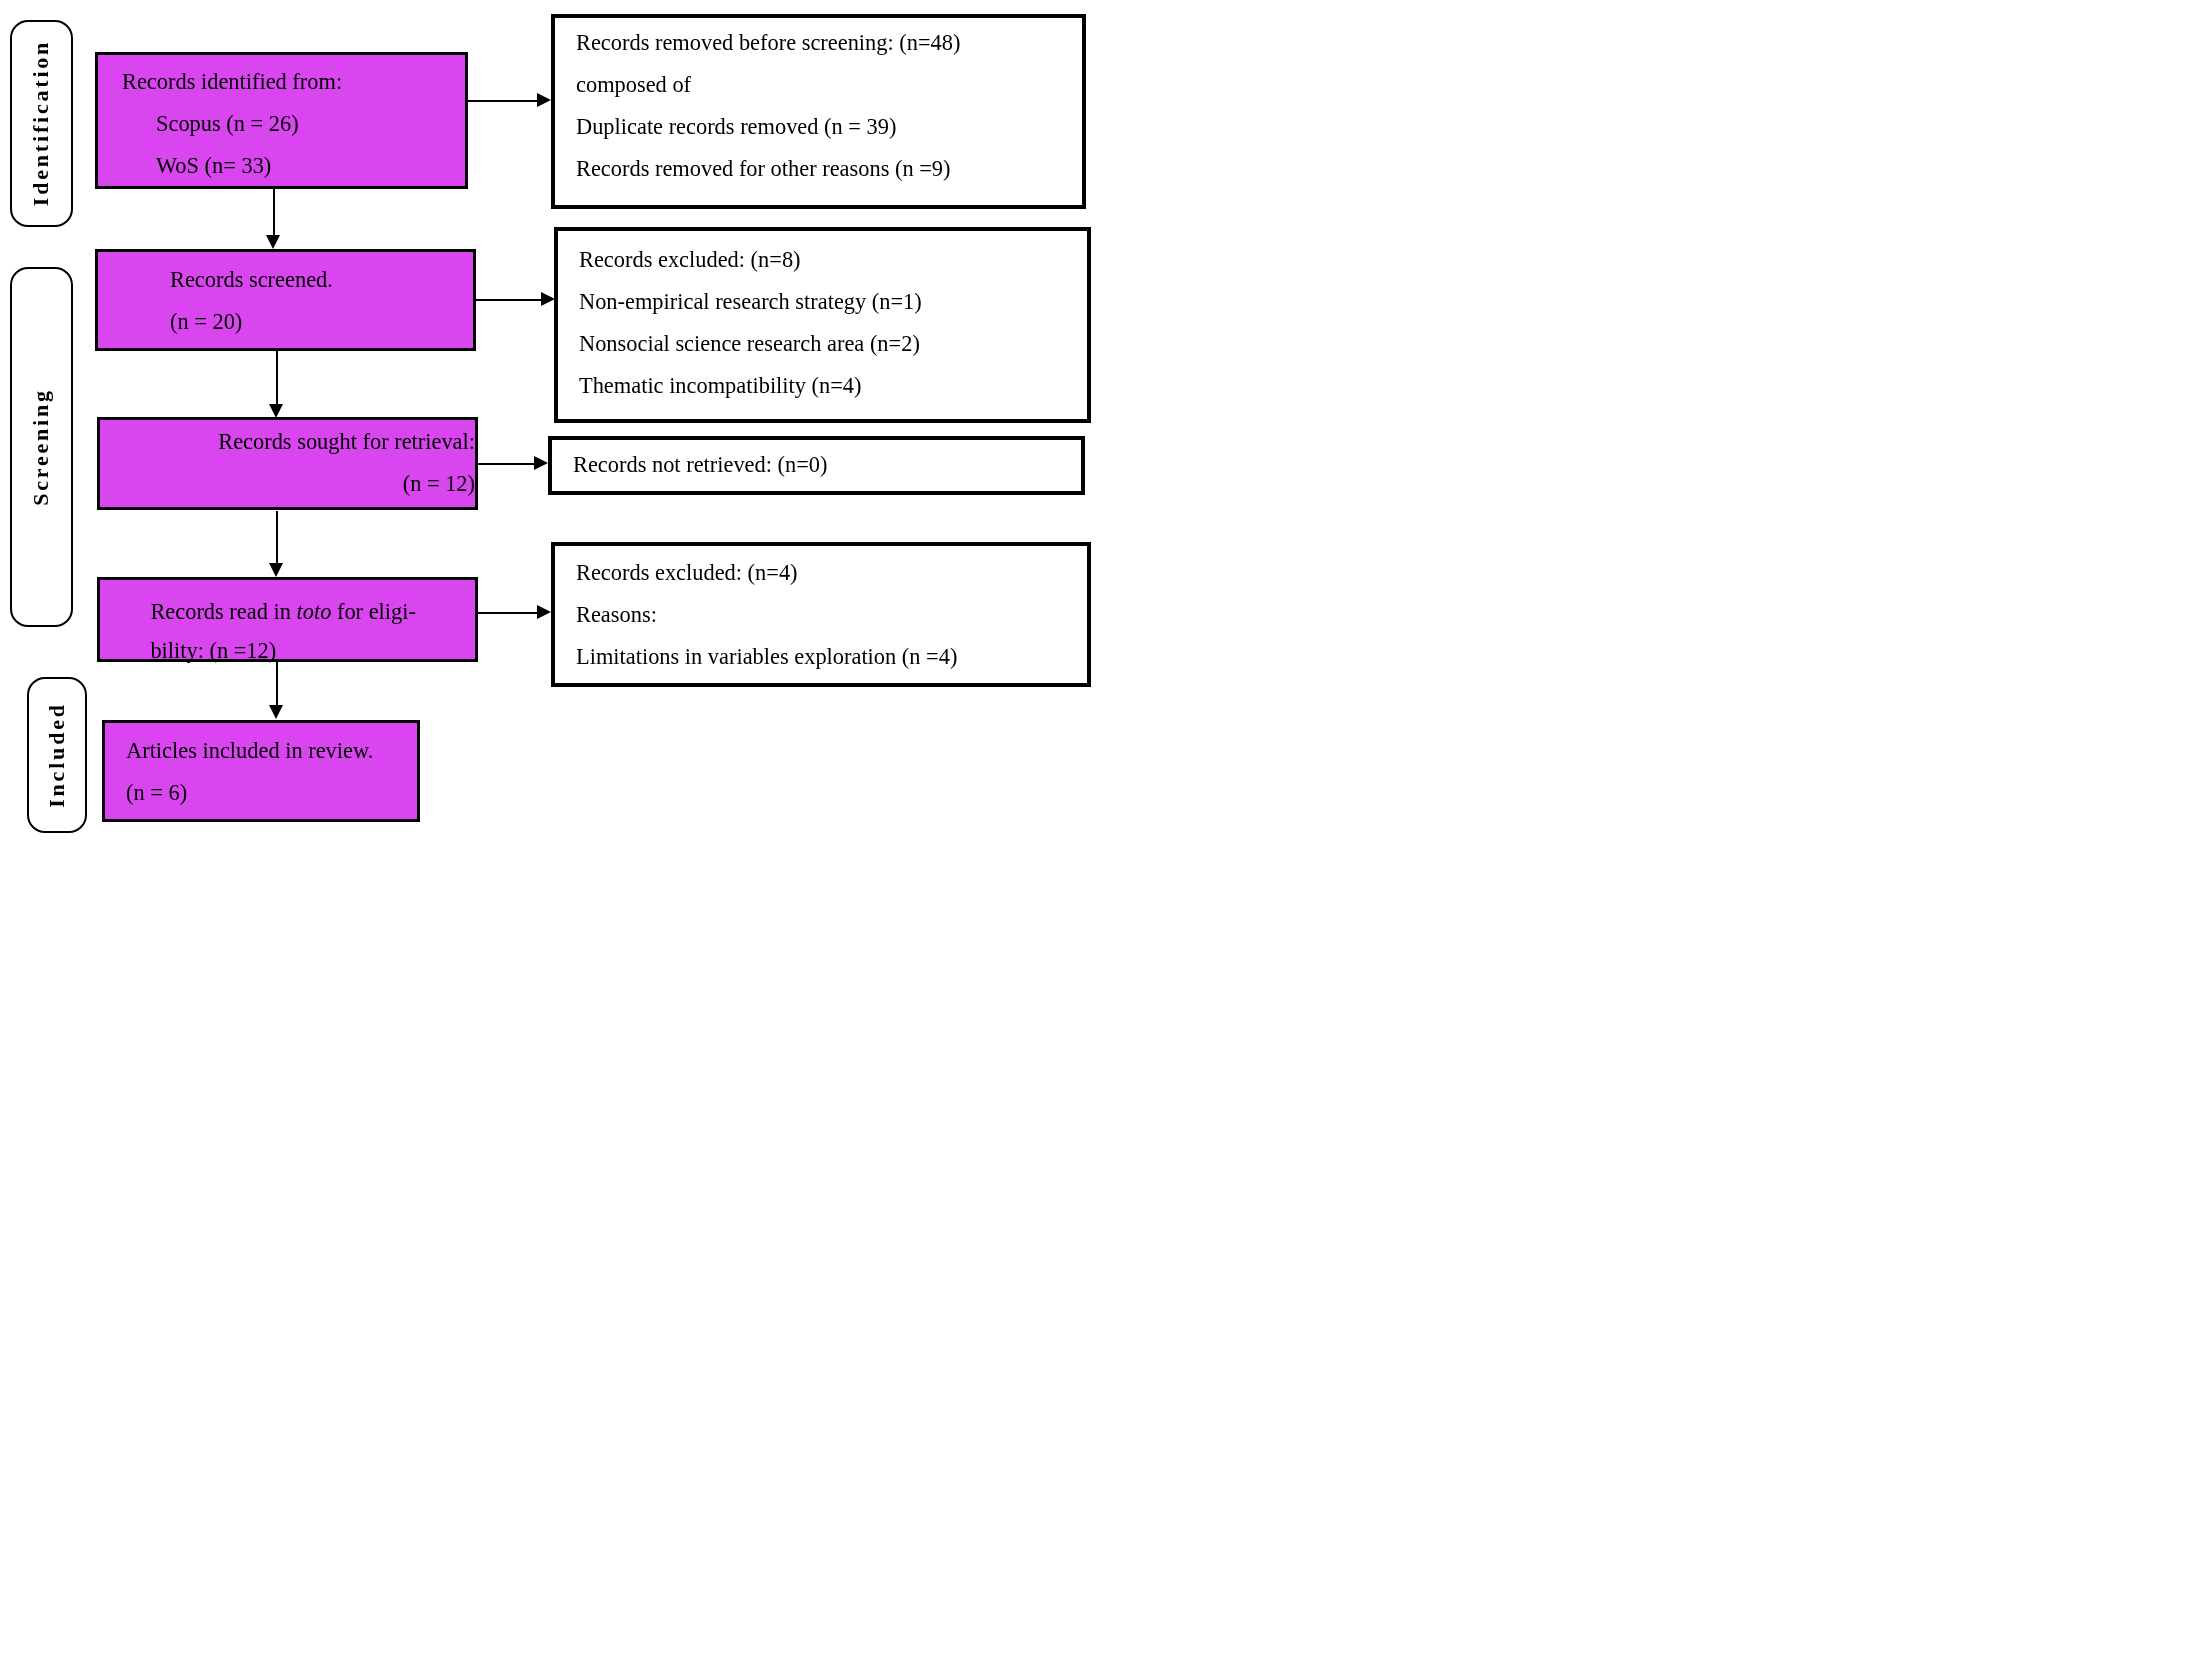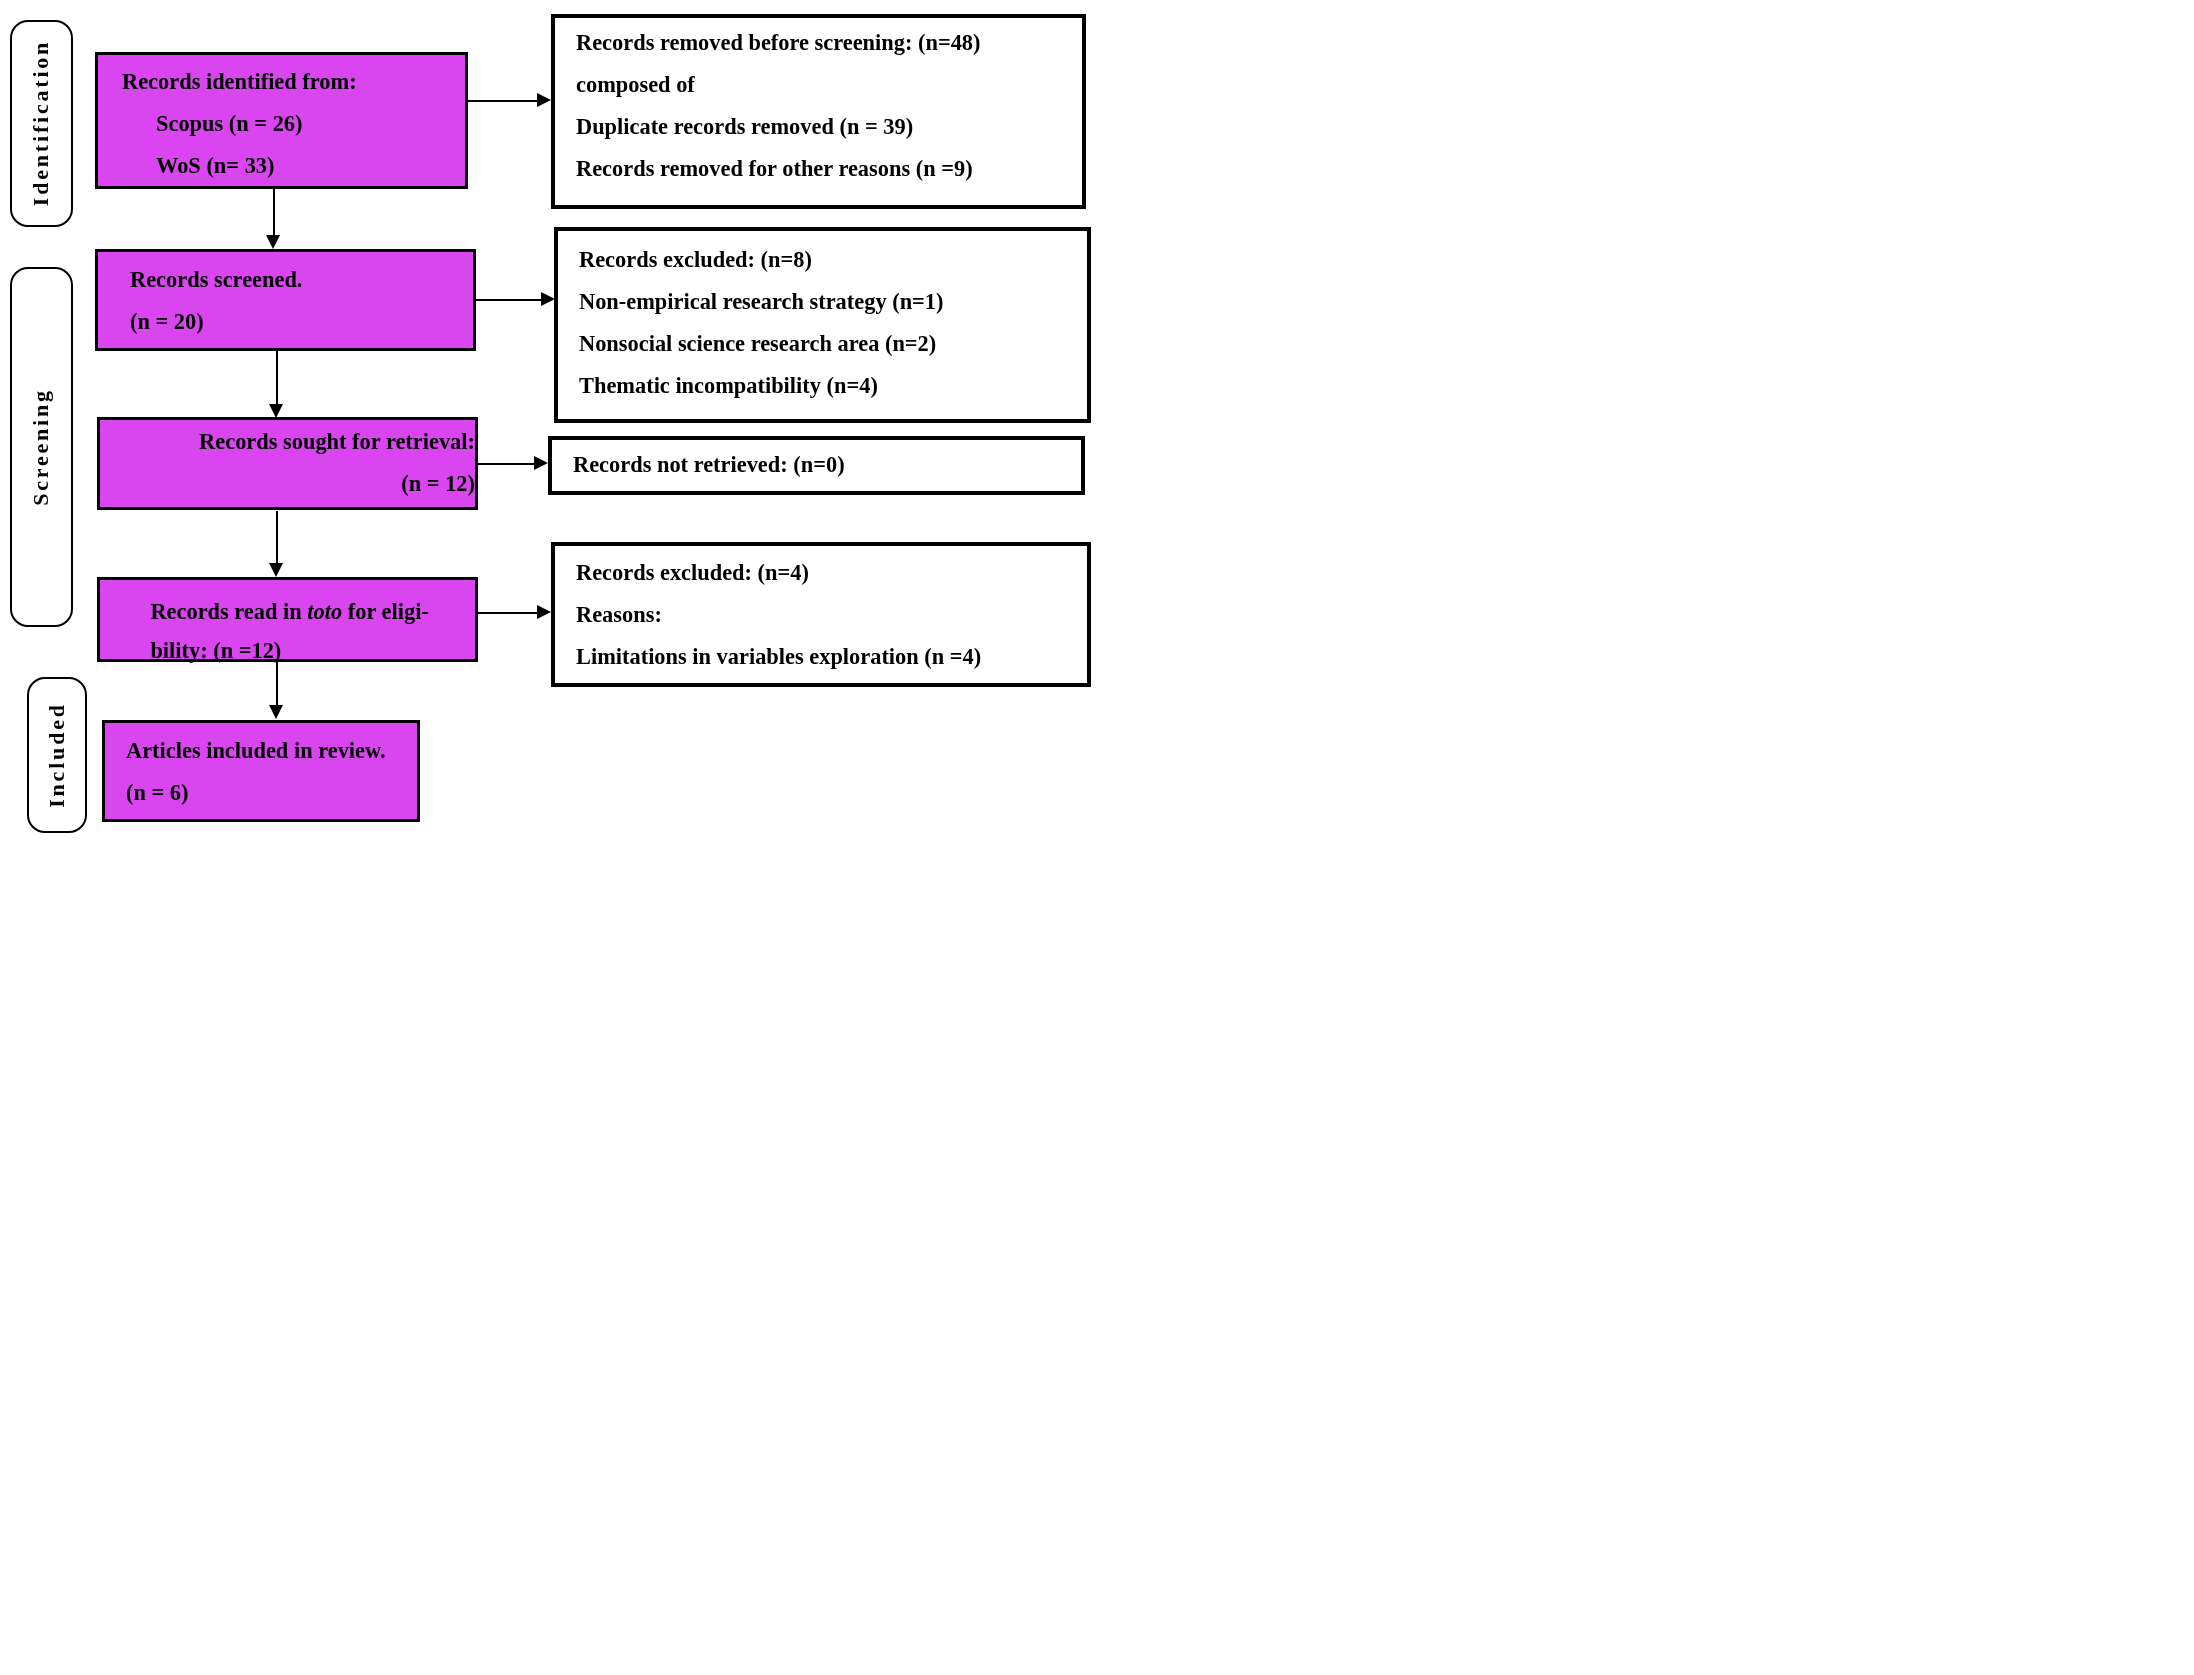--- a/index.html
+++ b/index.html
@@ -46,27 +46,26 @@
   .sbox {
     position: absolute;
     border: 4.2px solid #000;
     background: #fff;
     box-sizing: border-box;
   }
   .txt {
     font-size: 22.4px;
     line-height: 42px;
     white-space: nowrap;
-    font-weight: bold;
   }
   .box .txt  { padding: 5.6px 0 0 18px; }
   .sbox .txt { padding: 4.2px 0 0 21px; }
 
   .box1 .txt  { padding-top: 5.6px;  padding-left: 24px; }
-  .box2 .txt  { padding-top: 7px; padding-left: 32px; }
+  .box2 .txt  { padding-top: 7px; padding-left: 32px; margin-left: 40px; }
   .box3 .txt  { padding-top: 1.4px;  padding-left: 18px; }
   .box4 .txt  { padding-top: 12px;  padding-left: 15.4px; line-height: 39px; margin-left: 35px; }
   .box5 .txt  { padding-top: 7px; padding-left: 21px; }
   .rbox1 .txt { padding-top: 4.2px; }
   .rbox2 .txt { padding-top: 8.4px; }
   .rbox3 .txt { padding-top: 0;   line-height: 49px; }
   .rbox4 .txt { padding-top: 5.6px; }
 
   .indent { margin-left: 34px; }
   .it { font-style: italic; }

